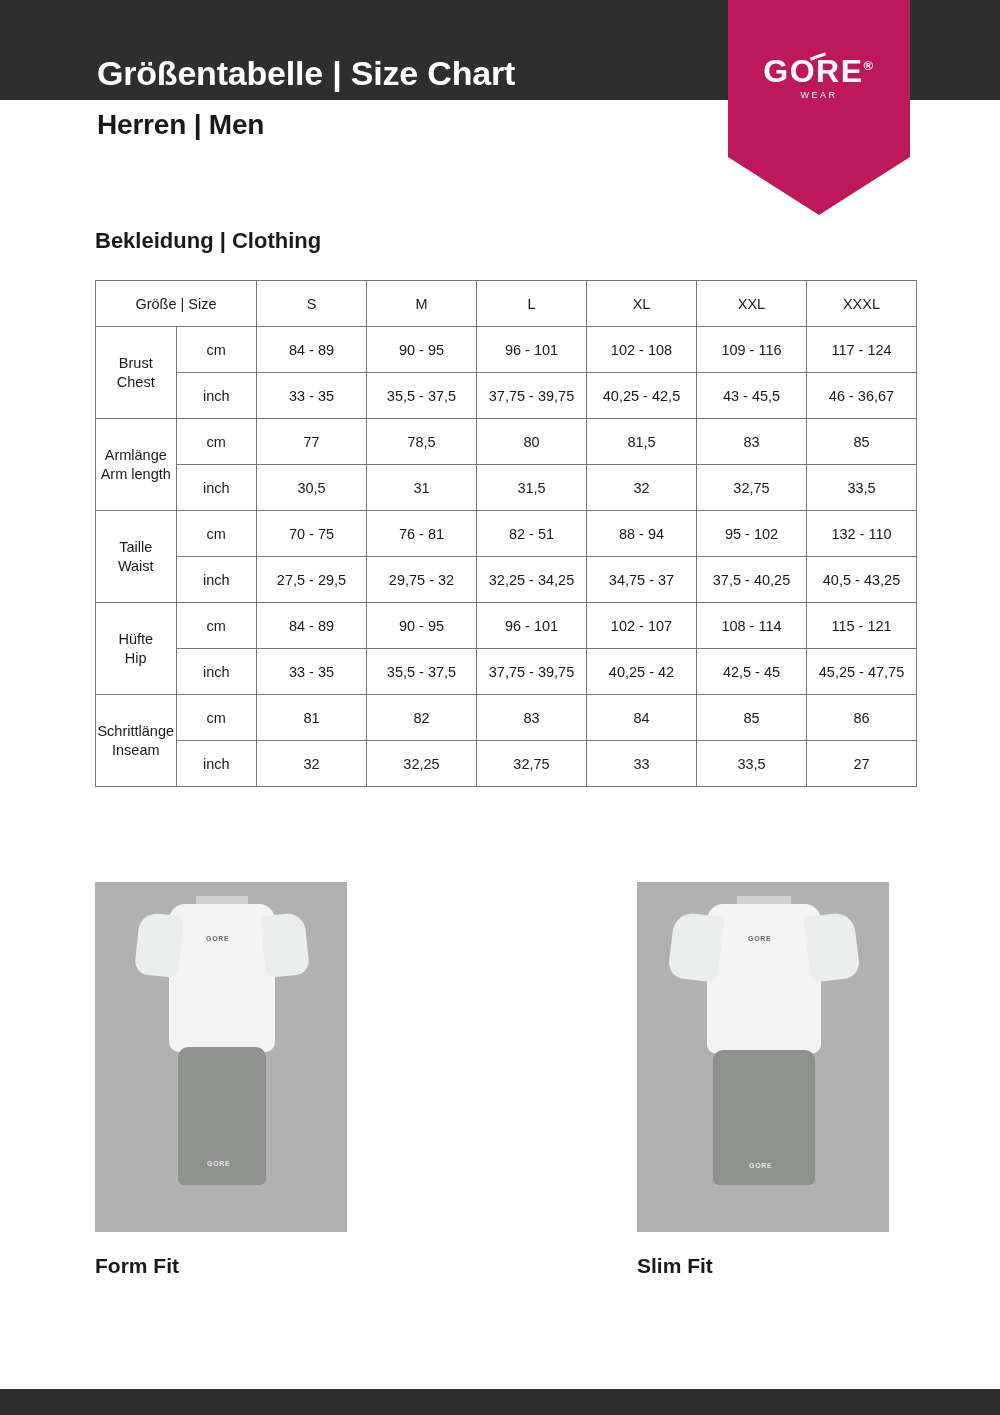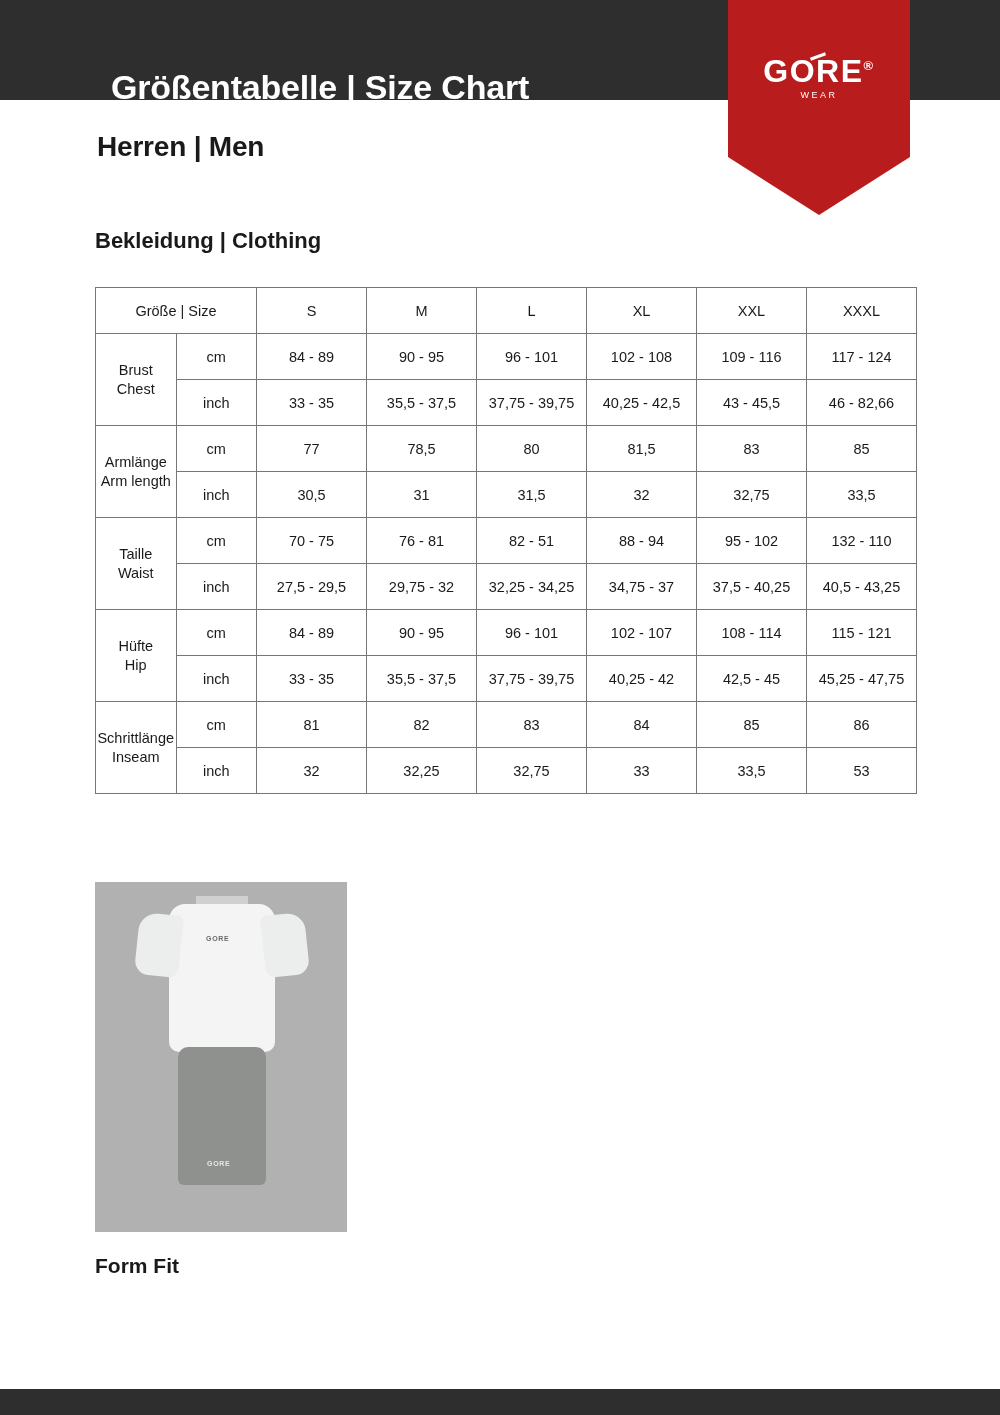--- a/index.html
+++ b/index.html
@@ -27,39 +27,39 @@
     position: absolute;
     top: 50px; left: 97px;
     z-index: 5;
   }
   .title-line1 {
     font-size: 34px;
     font-weight: bold;
     color: #ffffff;
     letter-spacing: -0.2px;
     line-height: 46px;
-    margin: 14px;
+    margin: 0;
     white-space: nowrap;
   }
   .title-line2 {
     font-size: 28px;
     font-weight: bold;
     color: #1a1a1a;
     letter-spacing: -0.2px;
     line-height: 46px;
     margin: 0;
     margin-top: 6px;
     white-space: nowrap;
   }
   
   .logo-banner {
     position: absolute;
     top: 0; left: 728px;
     width: 182px; height: 215px;
-    background: #b91c1c;
+    background: #be185d;
     clip-path: polygon(0 0, 100% 0, 100% 73%, 50% 100%, 0 73%);
     z-index: 6;
   }
   .logo-inner {
     position: absolute;
     top: 50px; left: 0; width: 182px;
     text-align: center;
   }
   .logo-word {
     font-size: 32px;
@@ -93,21 +93,21 @@
     position: absolute;
     top: 228px; left: 95px;
     font-size: 22px;
     font-weight: bold;
     color: #1a1a1a;
     text-align: right;
   }
   
   .table-wrap {
     position: absolute;
-    top: 287px; left: 95px;
+    top: 280px; left: 95px;
     width: 822px;
   }
   table.size-table {
     border-collapse: collapse;
     width: 822px;
     table-layout: fixed;
   }
   table.size-table td, table.size-table th {
     border: 1px solid #767676;
     text-align: center;
@@ -253,21 +253,21 @@
           <td>109 - 116</td>
           <td>117 - 124</td>
         </tr>
         <tr>
           <td class="unit">inch</td>
           <td>33 - 35</td>
           <td>35,5 - 37,5</td>
           <td>37,75 - 39,75</td>
           <td>40,25 - 42,5</td>
           <td>43 - 45,5</td>
-          <td>46 - 82,66</td>
+          <td>46 - 36,67</td>
         </tr>
 
         <tr>
           <td class="rowlabel" rowspan="2">
             <div>Armlänge</div>
             <div>Arm length</div>
           </td>
           <td class="unit">cm</td>
           <td>77</td>
           <td>78,5</td>
@@ -345,39 +345,51 @@
           <td>85</td>
           <td>86</td>
         </tr>
         <tr>
           <td class="unit">inch</td>
           <td>32</td>
           <td>32,25</td>
           <td>32,75</td>
           <td>33</td>
           <td>33,5</td>
-          <td>53</td>
+          <td>27</td>
         </tr>
       </tbody>
     </table>
   </div>
 
   <div class="fits">
 
     <div class="fit-card">
       <div class="fit-img">
         <div class="neck" style="left:101px; top:14px; width:52px; height:18px;"></div>
         <div class="shirt" style="left:74px; top:22px; width:106px; height:148px; border-radius:16px 16px 10px 10px;"></div>
         <div class="sleeve" style="left:42px; top:32px; width:44px; height:62px; border-radius:18px 6px 10px 14px; transform:rotate(6deg);"></div>
         <div class="sleeve" style="left:168px; top:32px; width:44px; height:62px; border-radius:6px 18px 14px 10px; transform:rotate(-6deg);"></div>
         <div class="gore-mini" style="left:111px; top:53px;">GORE</div>
         <div class="shorts" style="left:83px; top:165px; width:88px; height:138px; border-radius:10px 10px 6px 6px;"></div>
         <div class="gore-mini-light" style="left:112px; top:278px;">GORE</div>
       </div>
       <div class="fit-caption">Form Fit</div>
     </div>
 
+    <div class="fit-card">
+      <div class="fit-img">
+        <div class="neck" style="left:100px; top:14px; width:54px; height:18px;"></div>
+        <div class="shirt" style="left:70px; top:22px; width:114px; height:150px; border-radius:16px 16px 10px 10px;"></div>
+        <div class="sleeve" style="left:34px; top:32px; width:50px; height:66px; border-radius:20px 6px 10px 16px; transform:rotate(7deg);"></div>
+        <div class="sleeve" style="left:170px; top:32px; width:50px; height:66px; border-radius:6px 20px 16px 10px; transform:rotate(-7deg);"></div>
+        <div class="gore-mini" style="left:111px; top:53px;">GORE</div>
+        <div class="shorts" style="left:76px; top:168px; width:102px; height:135px; border-radius:10px 10px 6px 6px;"></div>
+        <div class="gore-mini-light" style="left:112px; top:280px;">GORE</div>
+      </div>
+      <div class="fit-caption">Slim Fit</div>
+    </div>
 
 
   </div>
 
   <div class="footer-bar"></div>
 </div>
 
 </body></html>

